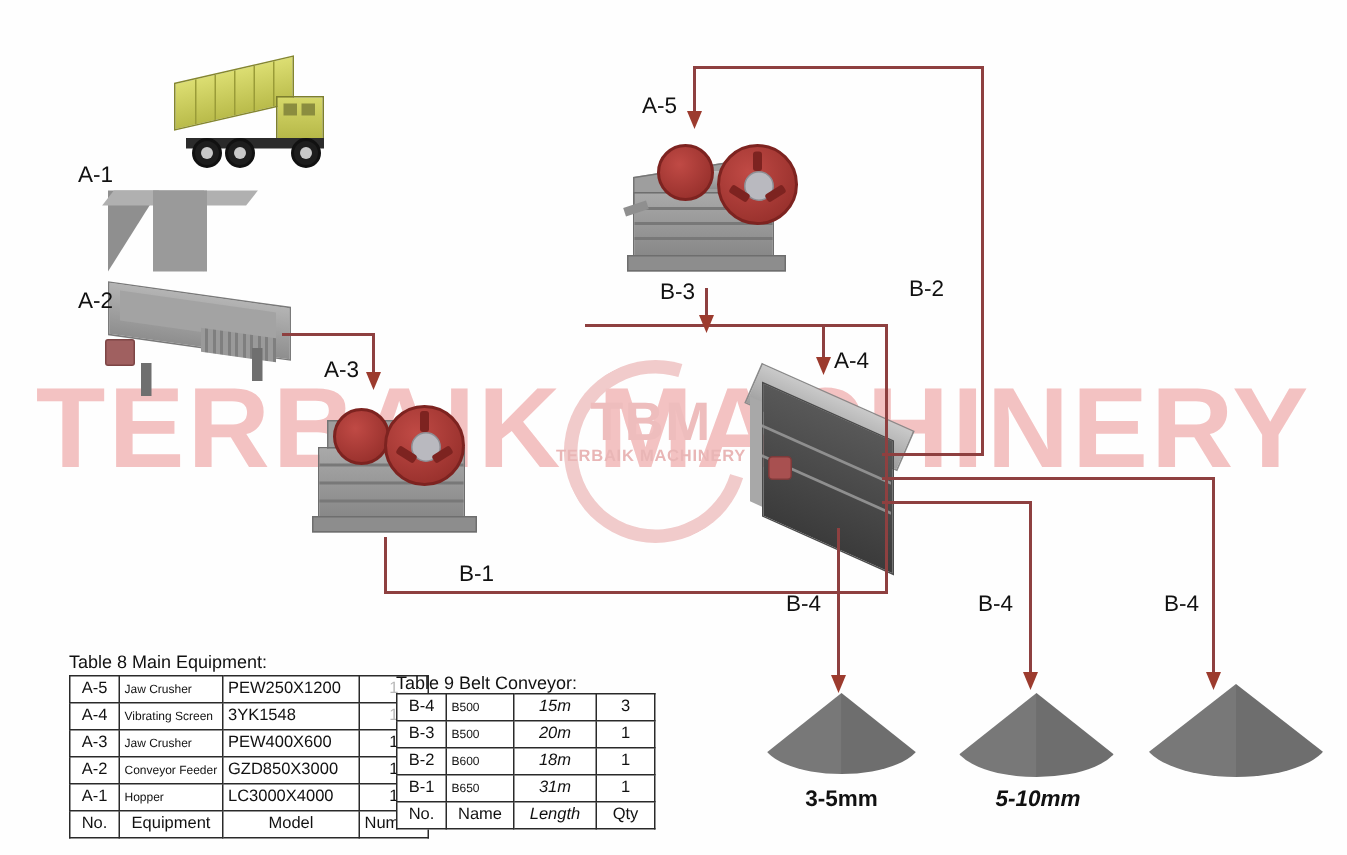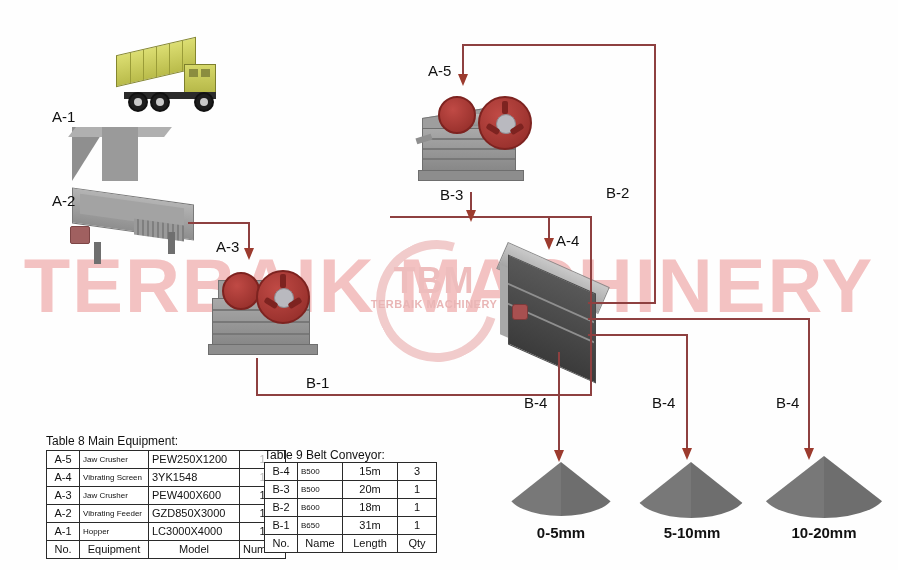--- a/index.html
+++ b/index.html
@@ -66,21 +66,21 @@
   }
   table.eq td.no{width:26px;text-align:center;font-size:11px;}
   table.eq td.nm{width:62px;font-size:8px;}
   table.eq td.md{width:84px;font-size:11px;}
   table.eq td.qt{width:34px;text-align:center;font-size:11px;}
   table.eq tr.hdr td{font-size:11px;}
   table.eq tr.hdr td.nm,table.eq tr.hdr td.md,table.eq tr.hdr td.qt{text-align:center;}
   table.eq td.faint{color:#b9b9b9;}
   table.bc td.no{width:26px;text-align:center;font-size:11px;}
   table.bc td.nm{width:38px;font-size:8px;}
-  table.bc td.len{width:48px;text-align:center;font-size:11px;}
+  table.bc td.len{width:48px;text-align:center;font-size:11px;font-style:italic;}
   table.bc td.qty{width:32px;text-align:center;font-size:11px;}
   table.bc tr.hdr td{font-size:11px;text-align:center;}
   
   .eqp{position:absolute;}
   
   .truck .cab{position:absolute;left:74px;top:22px;width:30px;height:30px;
     background:linear-gradient(180deg,#d6d86a,#b3b545);border:1px solid #7d7f2e;}
   .truck .win{position:absolute;top:4px;width:9px;height:8px;background:#8b8d3f;}
   .truck .bed{position:absolute;left:6px;top:4px;width:78px;height:30px;
     background:linear-gradient(180deg,#dcde72,#b9bb4a);
@@ -295,23 +295,22 @@
   <div class="lbl" style="left:556px;top:232px;">A-4</div>
   <div class="lbl" style="left:428px;top:62px;">A-5</div>
 
   <div class="lbl" style="left:306px;top:374px;">B-1</div>
   <div class="lbl" style="left:606px;top:184px;">B-2</div>
   <div class="lbl" style="left:440px;top:186px;">B-3</div>
   <div class="lbl" style="left:524px;top:394px;">B-4</div>
   <div class="lbl" style="left:652px;top:394px;">B-4</div>
   <div class="lbl" style="left:776px;top:394px;">B-4</div>
 
-  <div class="outlbl" style="left:506px;top:524px;width:110px;">0-5mm</div>
-  <div class="outlbl" style="left:636px;top:524px;width:112px;">5-10mm</div>
-  <div class="outlbl" style="left:760px;top:524px;width:128px;">10-20mm</div>
+  <div class="outlbl" style="left:506px;top:524px;width:110px;">3-5mm</div>
+  <div class="outlbl" style="left:636px;top:524px;width:112px;font-style:italic;">5-10mm</div>
 
   <div class="tbl-cap" style="left:46px;top:434px;">Table 8 Main Equipment:</div>
   <table class="eq t1" style="left:46px;top:450px;">
     <tbody>
       <tr>
         <td class="no">A-5</td>
         <td class="nm">Jaw Crusher</td>
         <td class="md">PEW250X1200</td>
         <td class="qt faint">1</td>
       </tr>
@@ -322,21 +321,21 @@
         <td class="qt faint">1</td>
       </tr>
       <tr>
         <td class="no">A-3</td>
         <td class="nm">Jaw Crusher</td>
         <td class="md">PEW400X600</td>
         <td class="qt">1</td>
       </tr>
       <tr>
         <td class="no">A-2</td>
-        <td class="nm">Vibrating Feeder</td>
+        <td class="nm">Conveyor Feeder</td>
         <td class="md">GZD850X3000</td>
         <td class="qt">1</td>
       </tr>
       <tr>
         <td class="no">A-1</td>
         <td class="nm">Hopper</td>
         <td class="md">LC3000X4000</td>
         <td class="qt">1</td>
       </tr>
       <tr class="hdr">

